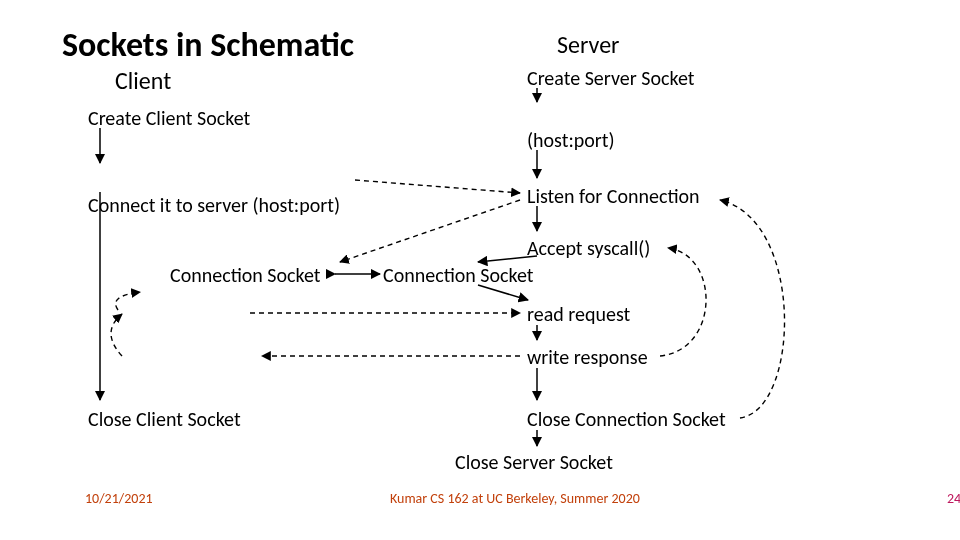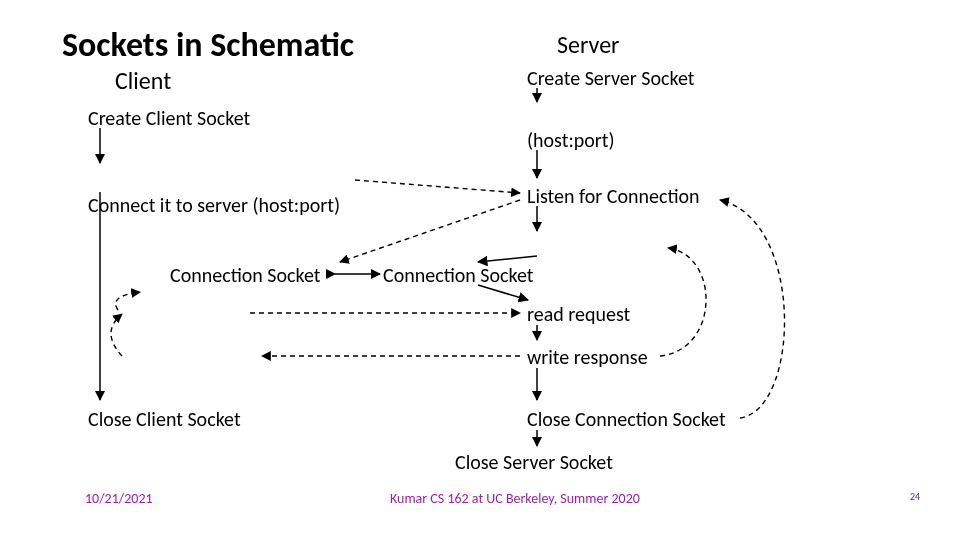--- a/index.html
+++ b/index.html
@@ -14,22 +14,22 @@
   }
   .slide {
     position: relative;
     width: 960px;
     height: 540px;
   }
   .txt { position: absolute; white-space: nowrap; }
   .title { font-size: 34px; font-weight: 700; left: 62px; top: 24px; text-align: right; }
   .col-head { font-size: 24px; font-weight: 400; }
   .step { font-size: 20px; font-weight: 400; }
-  .small { font-size: 14px; color: #a21caf; }
-  .pgnum { font-size: 10px; color: #4c1d95; }
+  .small { font-size: 14px; color: #c2410c; }
+  .pgnum { font-size: 14px; color: #be185d; margin-left: 37px; }
 
   
   svg.layer {
     position: absolute;
     left: 0; top: 0;
     width: 960px; height: 540px;
     pointer-events: none;
   }
   .solid { stroke: #000; stroke-width: 1.5; fill: none; }
   .dashed { stroke: #000; stroke-width: 1.4; fill: none; stroke-dasharray: 5 4; }
@@ -45,20 +45,21 @@
 <div class="txt col-head" style="left:557px; top:30px;">Server</div>
 
 <div class="txt step" style="left:88px; top:106px;">Create Client Socket</div>
 <div class="txt step" style="left:88px; top:169px;margin-top:24px;">Connect it to server (host:port)</div>
 <div class="txt step" style="left:170px; top:263px;">Connection Socket</div>
 <div class="txt step" style="left:88px; top:407px;">Close Client Socket</div>
 
 <div class="txt step" style="left:527px; top:66px;">Create Server Socket</div>
 <div class="txt step" style="left:527px; top:128px;">(host:port)</div>
 <div class="txt step" style="left:527px; top:184px;">Listen for Connection</div>
+<div class="txt step" style="left:527px; top:236px;">Accept syscall()</div>
 <div class="txt step" style="left:383px; top:263px;">Connection Socket</div>
 <div class="txt step" style="left:527px; top:302px;">read request</div>
 <div class="txt step" style="left:527px; top:345px;">write response</div>
 <div class="txt step" style="left:527px; top:407px;">Close Connection Socket</div>
 <div class="txt step" style="left:455px; top:450px;">Close Server Socket</div>
 
 <div class="txt small" style="left:85px; top:490px;">10/21/2021</div>
 <div class="txt small" style="left:390px; top:490px;">Kumar CS 162 at UC Berkeley, Summer 2020</div>
 <div class="txt pgnum" style="left:910px; top:490px;">24</div>
 

